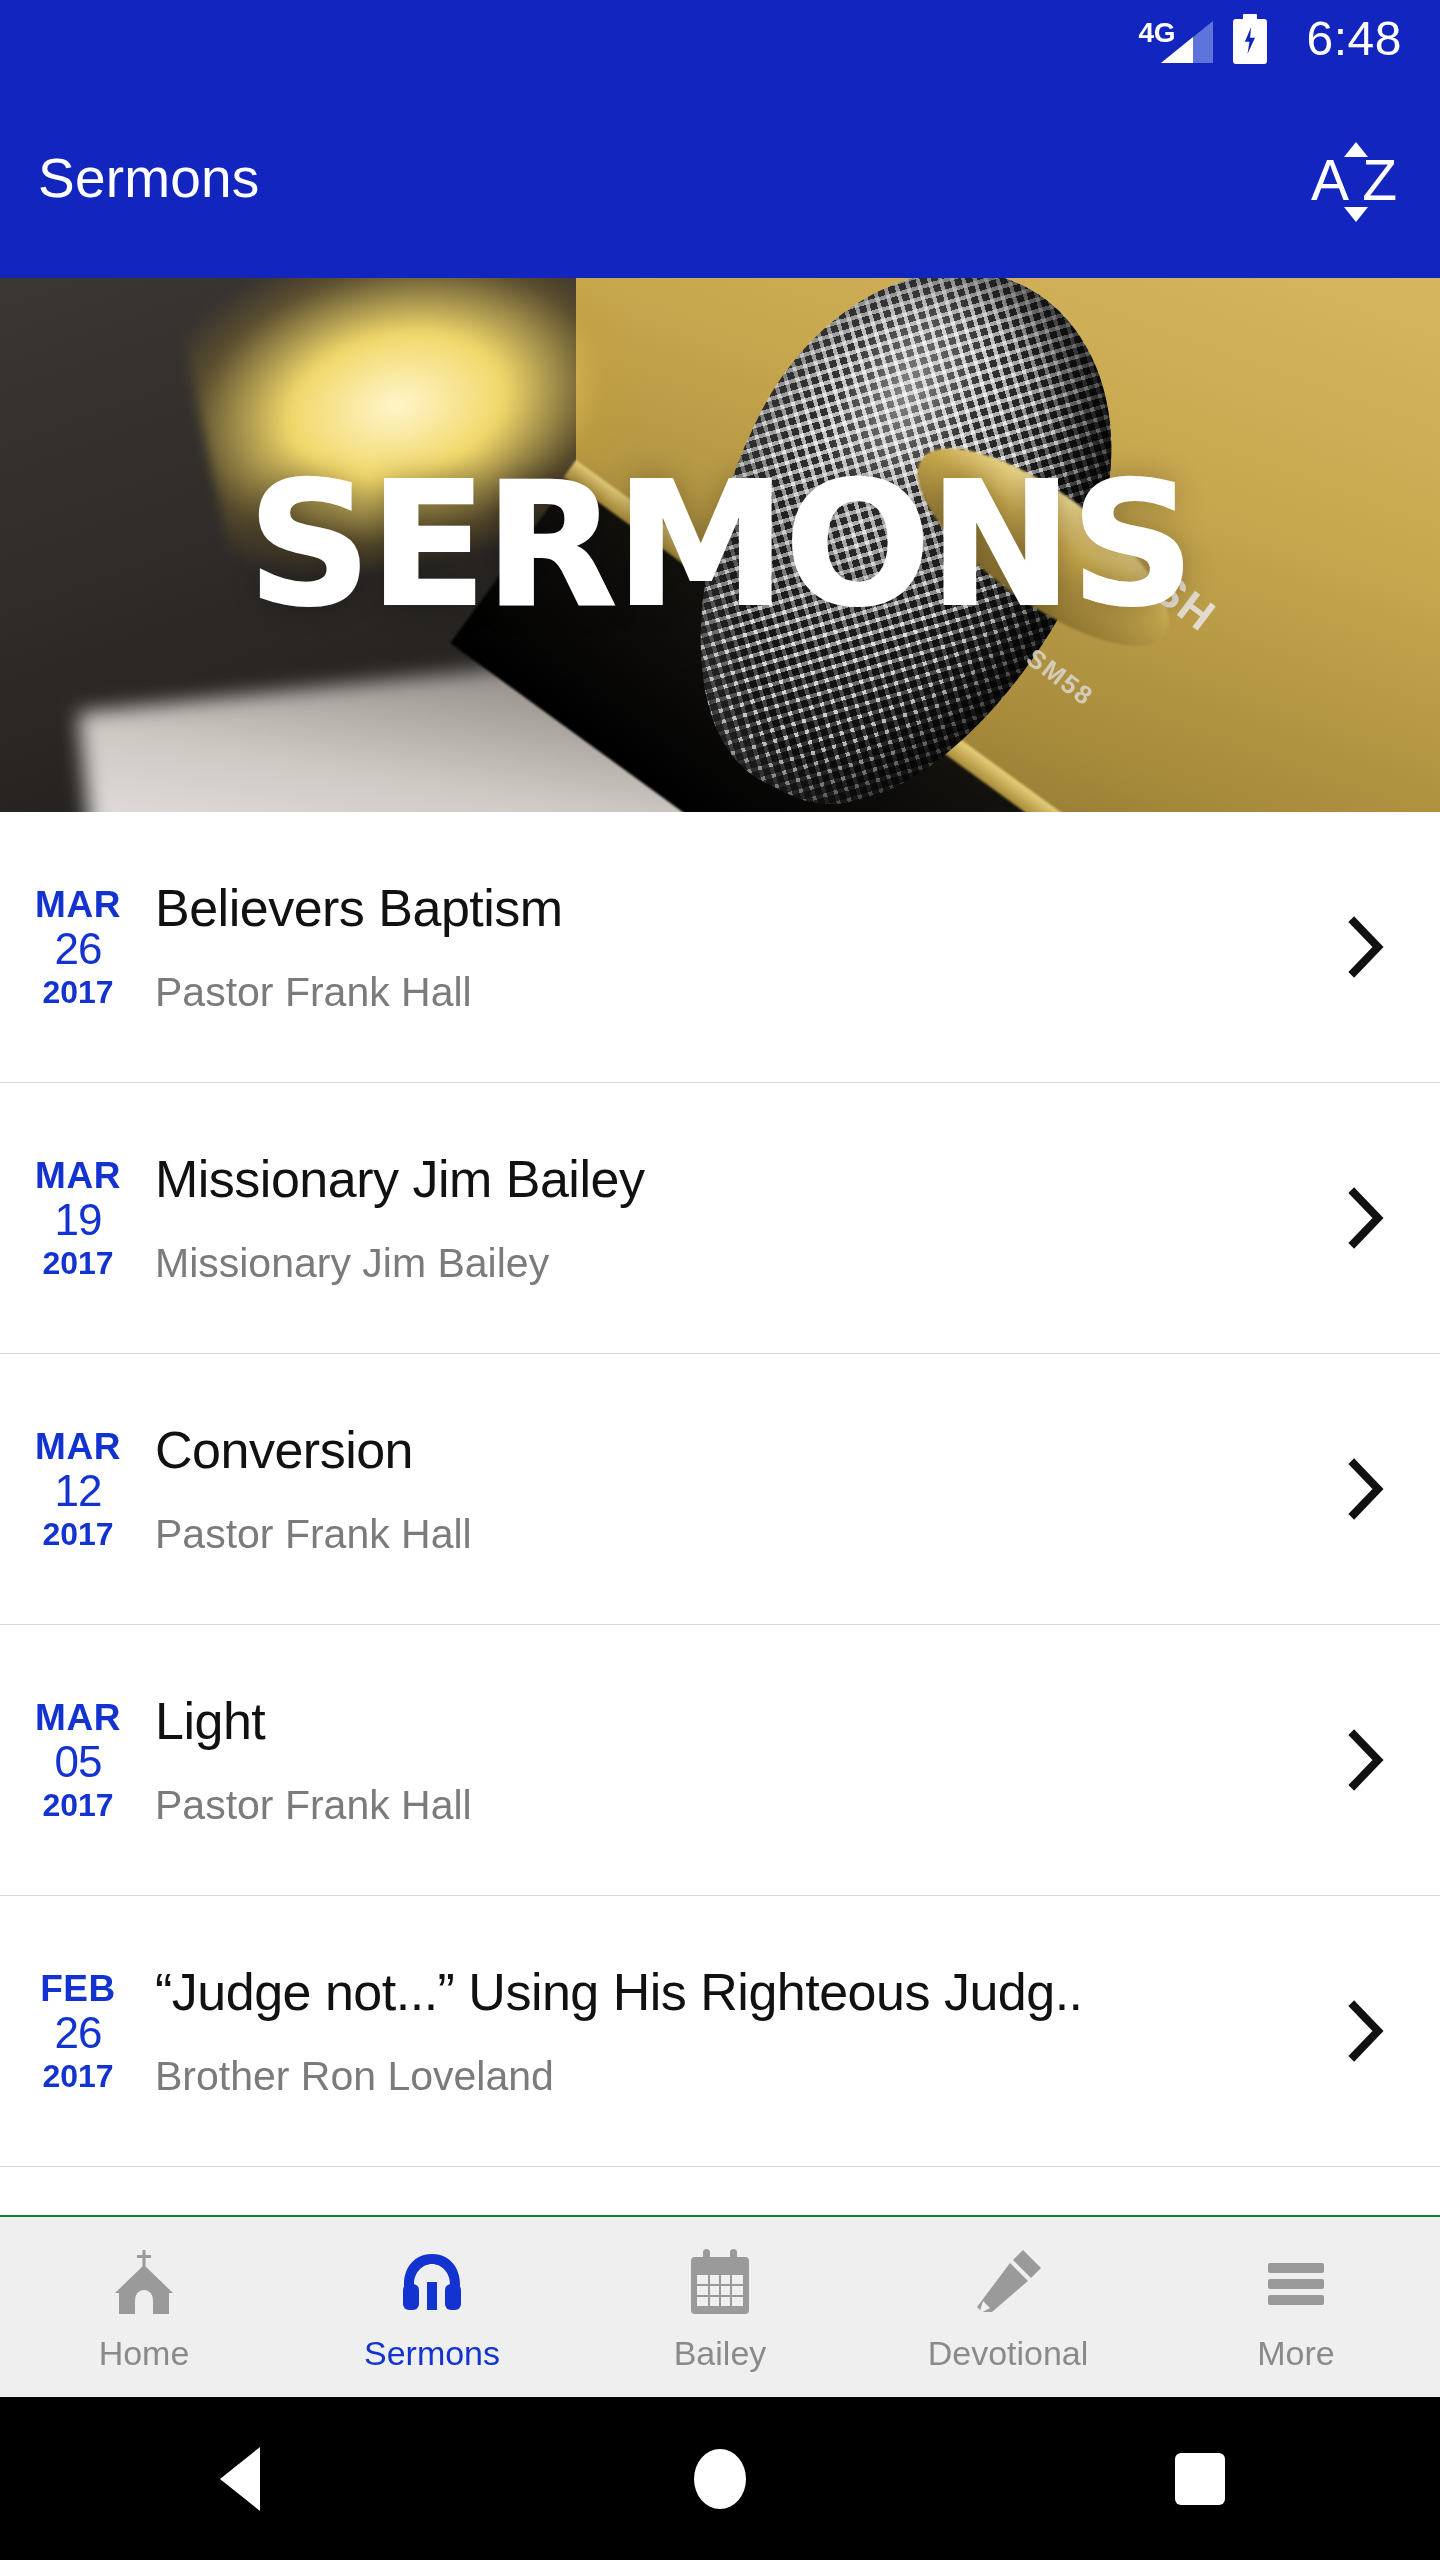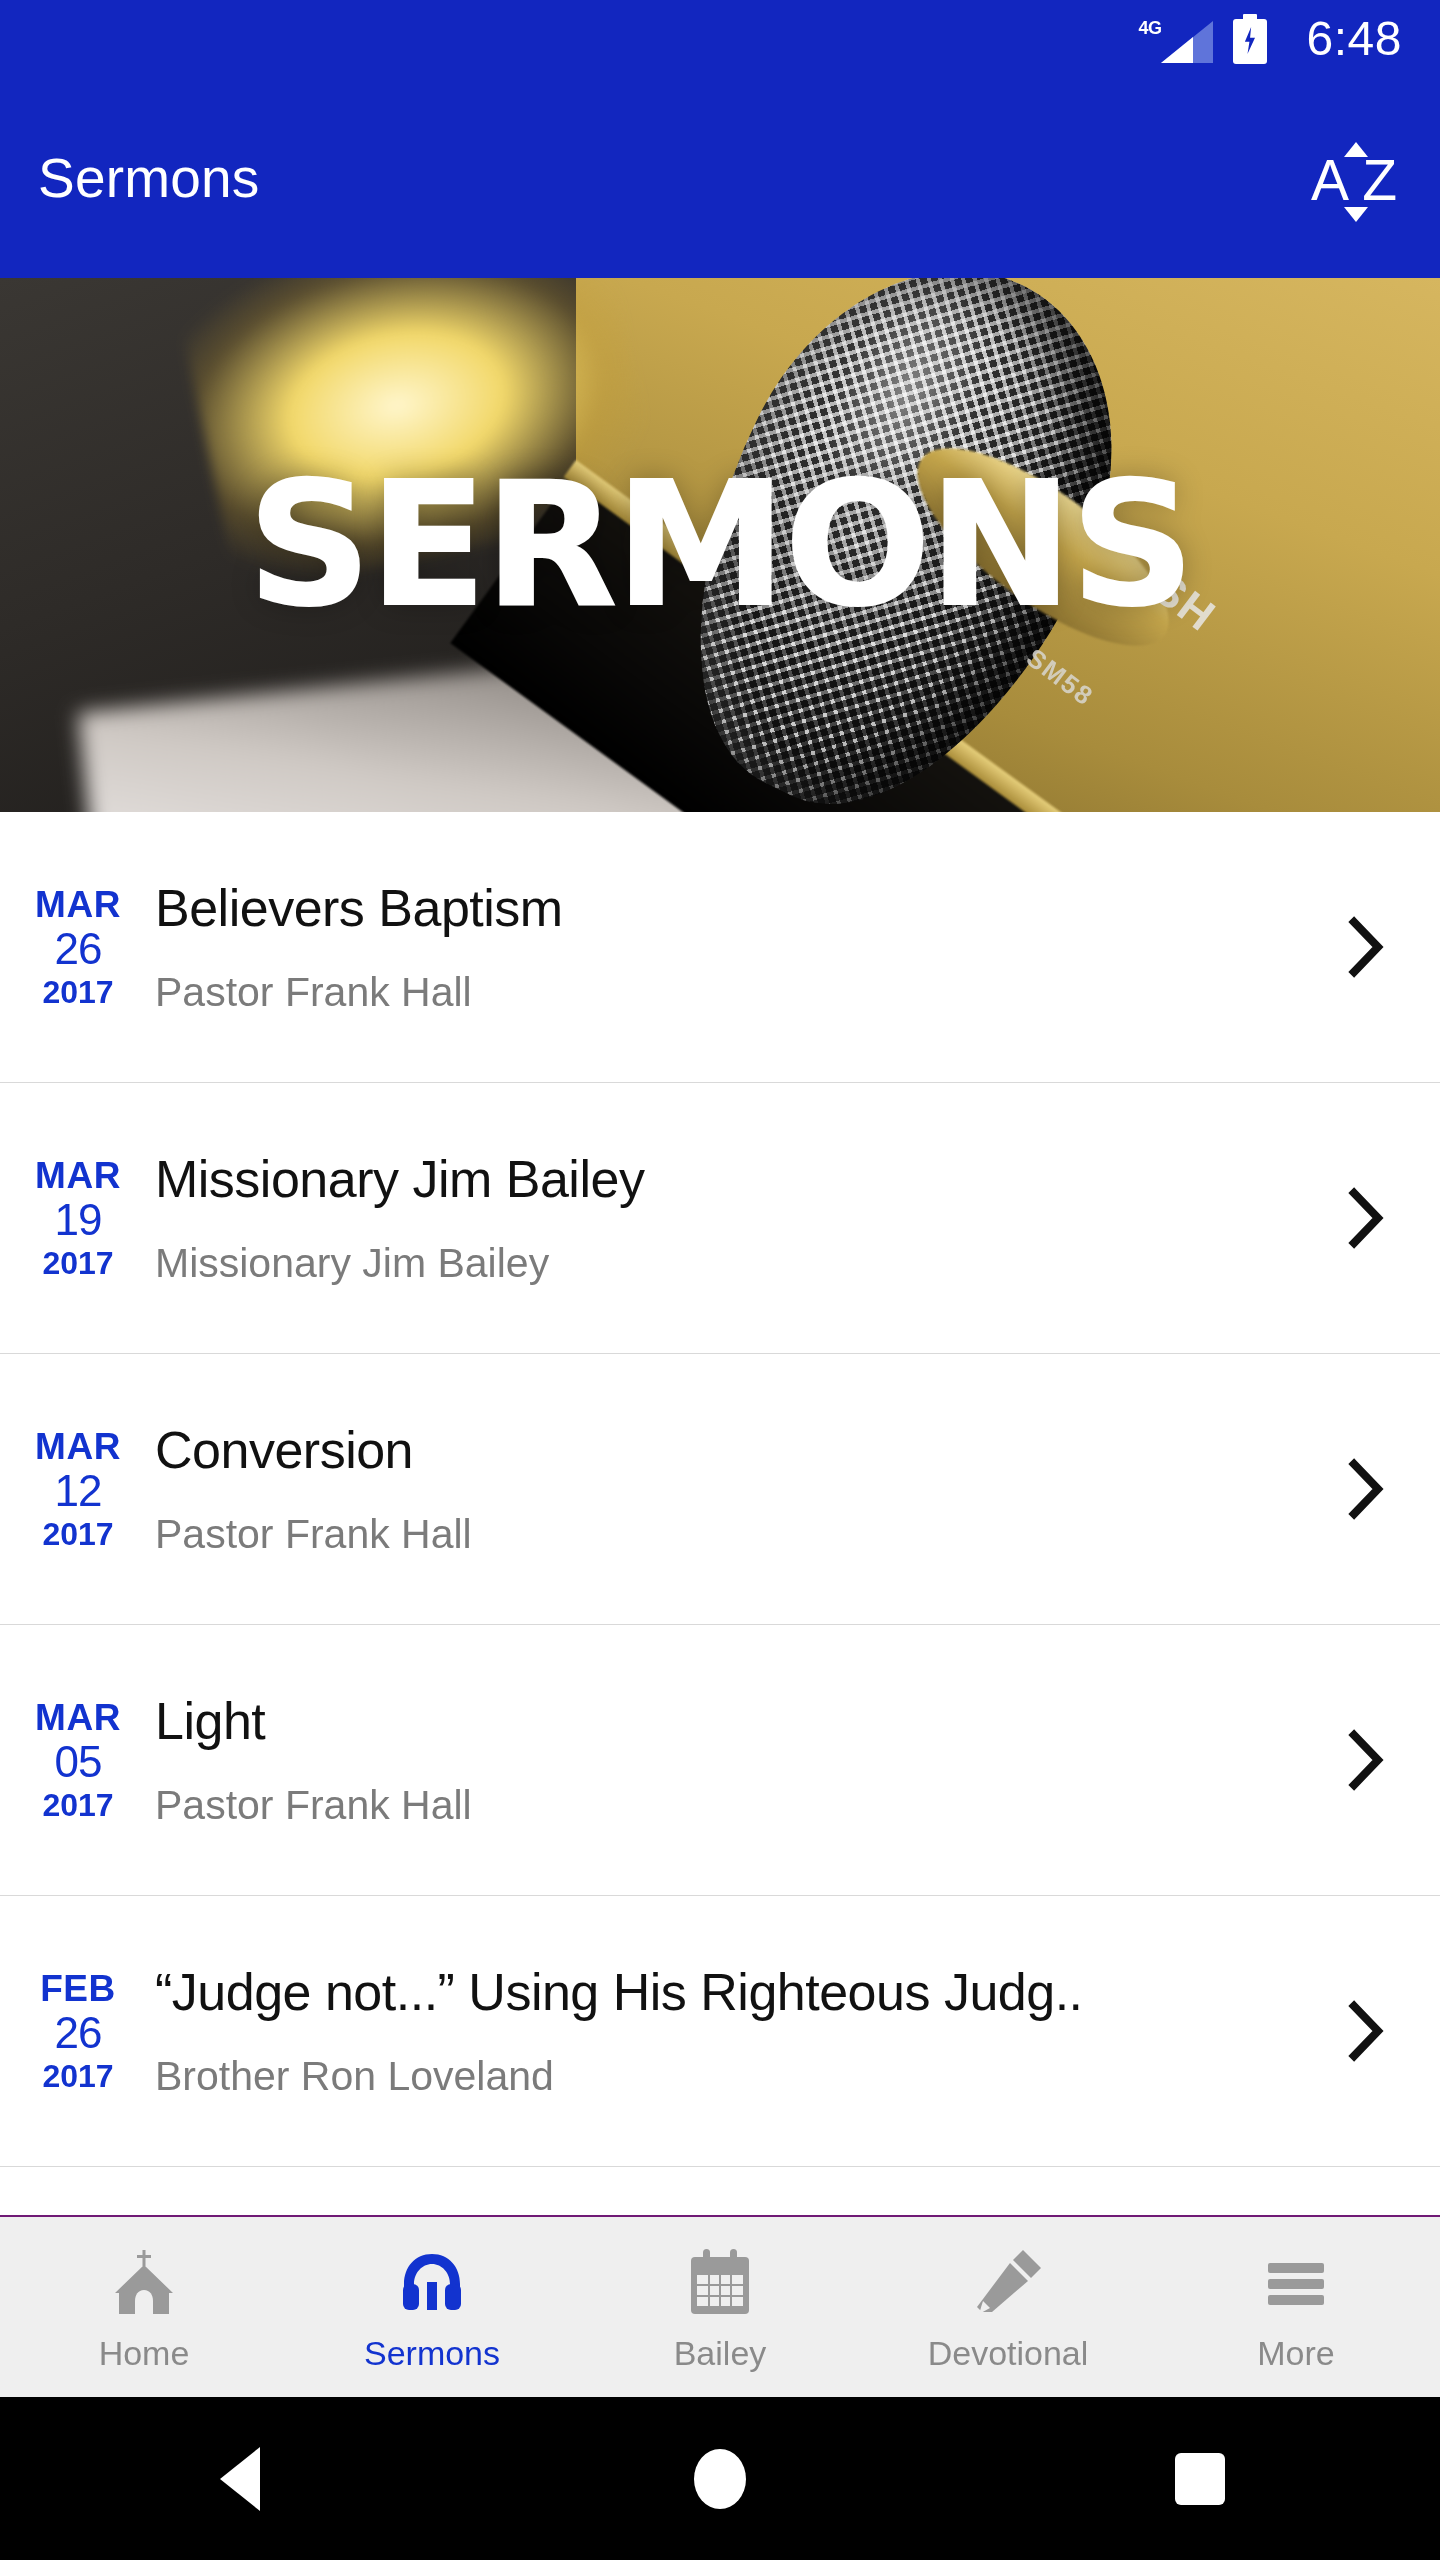--- a/index.html
+++ b/index.html
@@ -11,21 +11,21 @@
   }
   #screen { position:relative; width:1440px; height:2560px; background:#fff; }
 
   
   .statusbar {
     position:absolute; top:0; left:0; width:1440px; height:78px;
     background:#1226bf; display:flex; align-items:center;
     justify-content:flex-end; padding-right:38px; gap:20px;
   }
   .net-wrap { display:flex; align-items:flex-end; gap:2px; position:relative; height:48px; }
-  .net-label { color:#fff; font-size:18px; font-weight:700; line-height:1;
+  .net-label { color:#fff; font-size:28px; font-weight:700; line-height:1;
                position:absolute; left:-4px; top:4px; letter-spacing:-0.5px; }
   .signal { position:relative; width:52px; height:46px; margin-left:18px; }
   .signal .tri-bg { position:absolute; right:0; bottom:0; width:0; height:0;
       border-left:52px solid transparent; border-bottom:42px solid #5f74da; }
   .signal .tri-fg { position:absolute; right:20px; bottom:0; width:0; height:0;
       border-left:32px solid transparent; border-bottom:26px solid #ffffff; }
   .battery { position:relative; width:34px; height:50px; }
   .battery .cap { position:absolute; top:0; left:10px; width:14px; height:6px; background:#fff; border-radius:1px; }
   .battery .body { position:absolute; top:5px; left:0; width:34px; height:45px; background:#fff; border-radius:3px; }
   .battery .bolt { position:absolute; top:13px; left:11px; width:13px; height:27px; background:#1226bf;
@@ -140,21 +140,21 @@
     font-size:52px; color:#111; line-height:1.12; white-space:nowrap;
     overflow:hidden; letter-spacing:-0.5px;
   }
   .row-speaker { font-size:41px; color:#7b7b7b; margin-top:32px; line-height:1.1; }
   .chev { flex:0 0 70px; width:70px; display:flex; align-items:center; justify-content:center; }
   .chev svg { display:block; }
 
   
   .tabbar {
     position:absolute; top:2215px; left:0; width:1440px; height:182px;
-    background:#efefef; border-top:2px solid #701a75;
+    background:#efefef; border-top:2px solid #15803d;
     display:flex; align-items:center;
   }
   .tab { flex:1 1 0; display:flex; flex-direction:column;
          align-items:center; justify-content:center; gap:14px; height:100%; }
   .tab-label { font-size:34px; color:#8a8a8a; line-height:1; }
   .tab.active .tab-label { color:#1233cf; }
   .tab-icon { width:78px; height:78px; display:flex; align-items:center; justify-content:center; }
   .tab-icon svg { display:block; }
 
   

